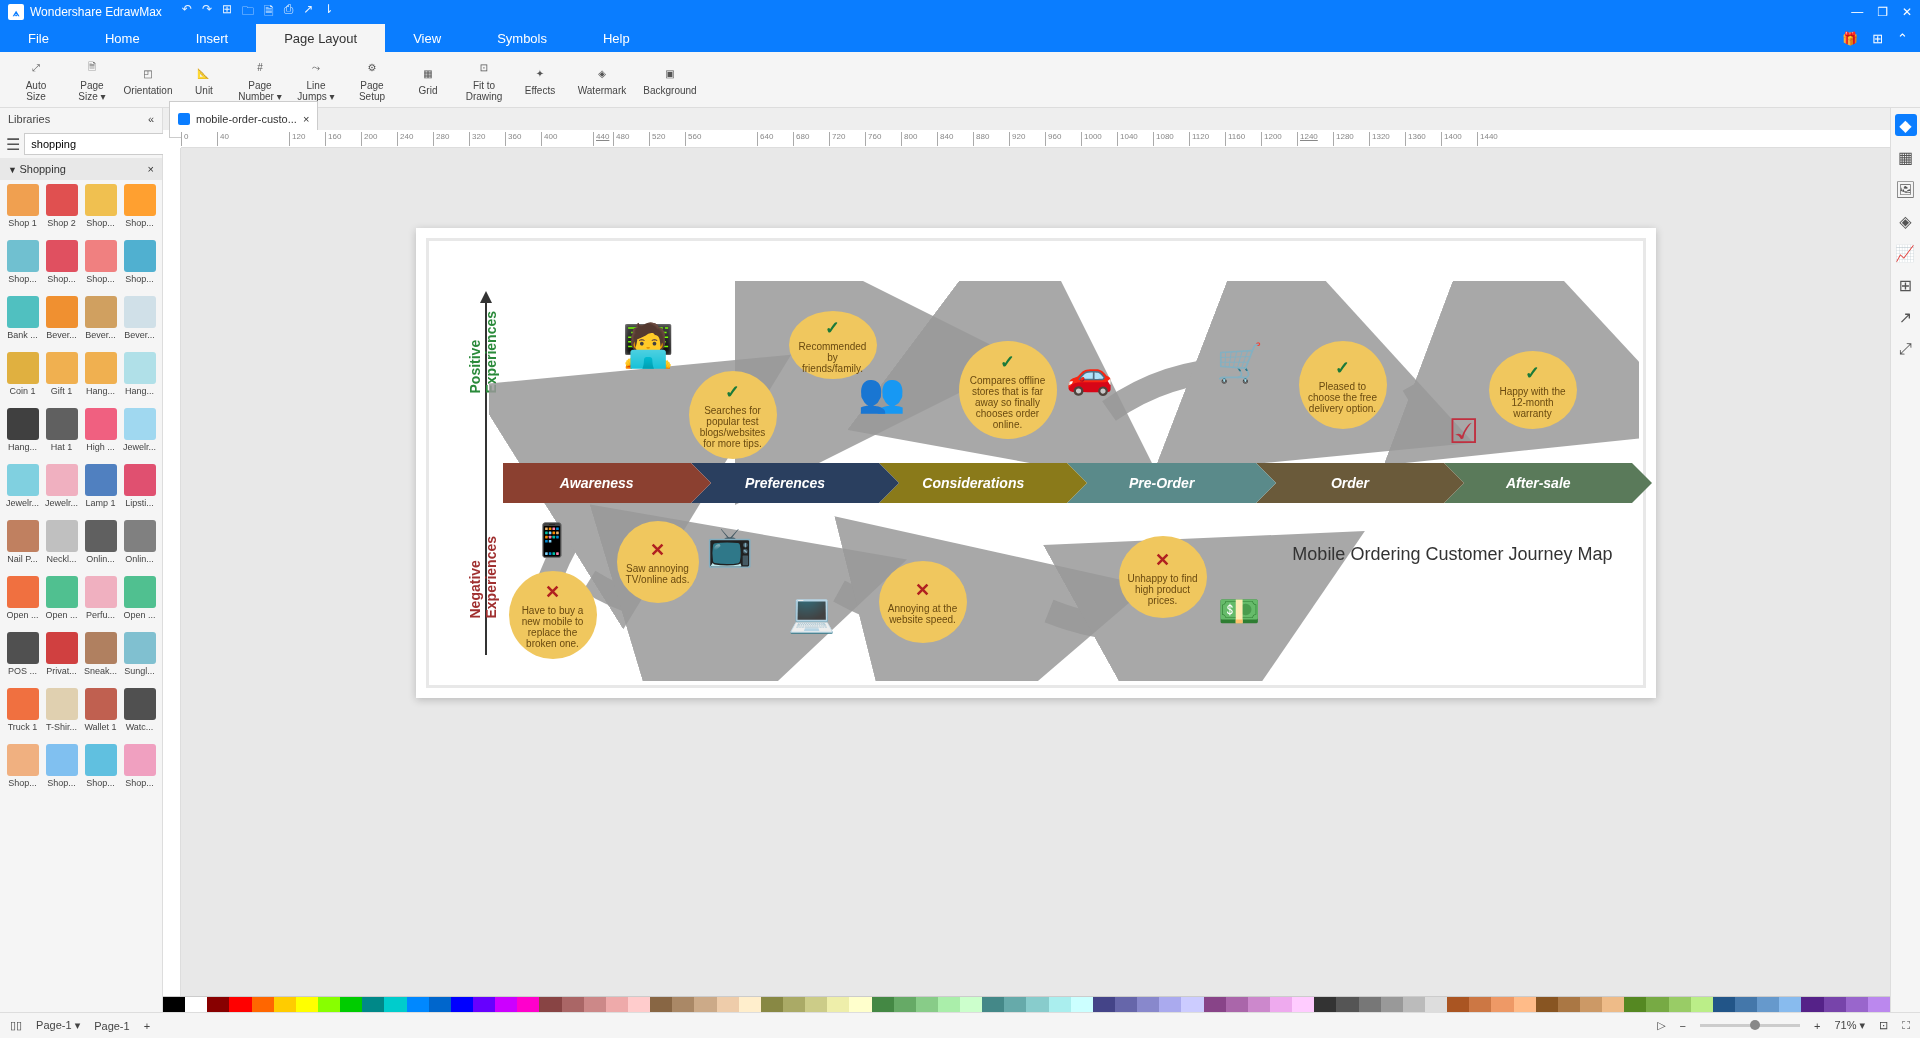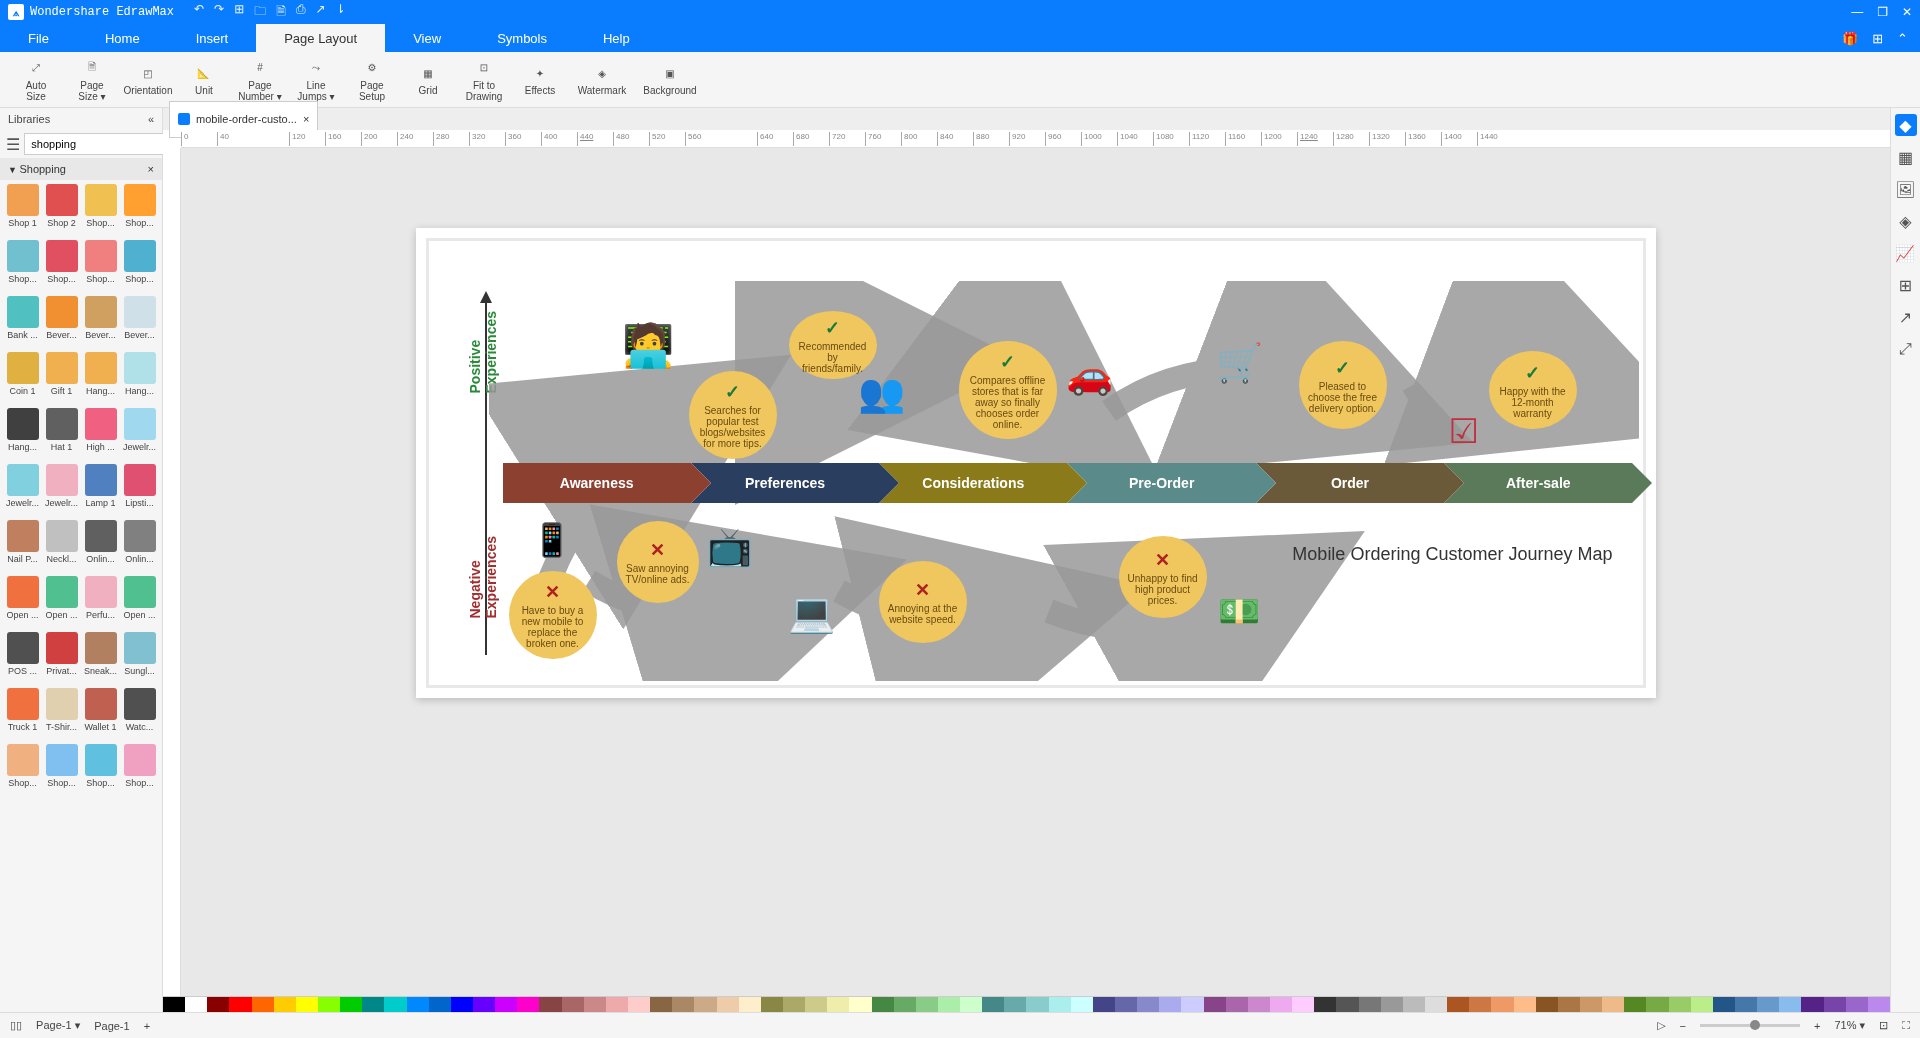--- a/index.html
+++ b/index.html
@@ -1,21 +1,21 @@
 <!DOCTYPE html>
 <html><head>
 <meta charset="utf-8">
 <style>
 * { margin: 0; padding: 0; box-sizing: border-box; font-family: -apple-system, BlinkMacSystemFont, "Segoe UI", Arial, sans-serif; }
 body { width: 1920px; height: 1038px; background: #e8e8e8; overflow: hidden; position: relative; }
 
 
 .titlebar { height: 24px; background: #0a7dff; display: flex; align-items: center; color: #fff; font-size: 12px; padding: 0 8px; }
 .titlebar .logo { width: 16px; height: 16px; background: #fff; color: #0a7dff; border-radius: 2px; display: flex; align-items: center; justify-content: center; font-weight: bold; margin-right: 6px; font-size: 11px; }
-.titlebar .title { flex: 0 0 auto; font-family: Liberation Mono, monospace; }
+.titlebar .title { flex: 0 0 auto; }
 .titlebar .qat { display: flex; gap: 10px; margin-left: 20px; }
 .titlebar .qat span { opacity: .9; cursor: pointer; }
 .titlebar .spacer { flex: 1; }
 .titlebar .winctl { display: flex; gap: 14px; }
 
 
 .menubar { height: 28px; background: #0a7dff; display: flex; align-items: center; color: #fff; font-size: 13px; }
 .menubar .item { padding: 0 28px; height: 100%; display: flex; align-items: center; cursor: pointer; }
 .menubar .item.active { background: #f5f5f5; color: #333; }
 .menubar .rightitems { margin-left: auto; display: flex; gap: 14px; padding-right: 12px; }
@@ -56,21 +56,21 @@
 .inner { position: absolute; inset: 10px; border: 3px solid #e8e8e8; }
 
 
 .axis-label { position: absolute; writing-mode: vertical-rl; transform: rotate(180deg); font-size: 14px; font-weight: bold; }
 .axis-pos { left: 38px; top: 70px; color: #2a8a3a; }
 .axis-neg { left: 38px; top: 295px; color: #a03030; }
 .axis-line { position: absolute; left: 56px; top: 60px; bottom: 30px; width: 2px; background: #333; }
 .axis-arrow { position: absolute; left: 51px; top: 50px; width: 0; height: 0; border-left: 6px solid transparent; border-right: 6px solid transparent; border-bottom: 12px solid #333; }
 
 
-.stages { position: absolute; left: 74px; right: 10px; top: 222px; height: 40px; display: flex; }
+.stages { position: absolute; left: 74px; right: 10px; top: 222px; height: 40px; display: flex; font-style: italic; }
 .stage { flex: 1; height: 40px; position: relative; color: #fff; font-size: 14px; font-weight: bold; display: flex; align-items: center; justify-content: center; }
 .stage::after { content: ''; position: absolute; right: -20px; top: 0; width: 0; height: 0; border-top: 20px solid transparent; border-bottom: 20px solid transparent; z-index: 2; }
 .stage::before { content: ''; position: absolute; left: 0; top: 0; width: 0; height: 0; border-top: 20px solid transparent; border-bottom: 20px solid transparent; border-left: 20px solid #fff; z-index: 1; }
 .stage:first-child::before { display: none; }
 .s1 { background: #8b4030; } .s1::after { border-left: 20px solid #8b4030; }
 .s2 { background: #2a3f5f; } .s2::after { border-left: 20px solid #2a3f5f; }
 .s3 { background: #8a7a1a; } .s3::after { border-left: 20px solid #8a7a1a; }
 .s4 { background: #5a8a8a; } .s4::after { border-left: 20px solid #5a8a8a; }
 .s5 { background: #6a5a3a; } .s5::after { border-left: 20px solid #6a5a3a; }
 .s6 { background: #5a7a5a; } .s6::after { border-left: 20px solid #5a7a5a; }
@@ -406,21 +406,21 @@
         <span style="left: 36px;">40</span>
         <span style="left: 72px; margin-top: 24px;">80</span>
         <span style="left: 108px;">120</span>
         <span style="left: 144px;">160</span>
         <span style="left: 180px;">200</span>
         <span style="left: 216px;">240</span>
         <span style="left: 252px;">280</span>
         <span style="left: 288px;">320</span>
         <span style="left: 324px;">360</span>
         <span style="left: 360px;">400</span>
-        <span style="left: 396px; text-decoration: underline;">440</span>
+        <span style="left: 412px; text-decoration: underline;">440</span>
         <span style="left: 432px;">480</span>
         <span style="left: 468px;">520</span>
         <span style="left: 504px;">560</span>
         <span style="left: 508px; margin-top: 26px;">600</span>
         <span style="left: 576px;">640</span>
         <span style="left: 612px;">680</span>
         <span style="left: 648px;">720</span>
         <span style="left: 684px;">760</span>
         <span style="left: 720px;">800</span>
         <span style="left: 756px;">840</span>

